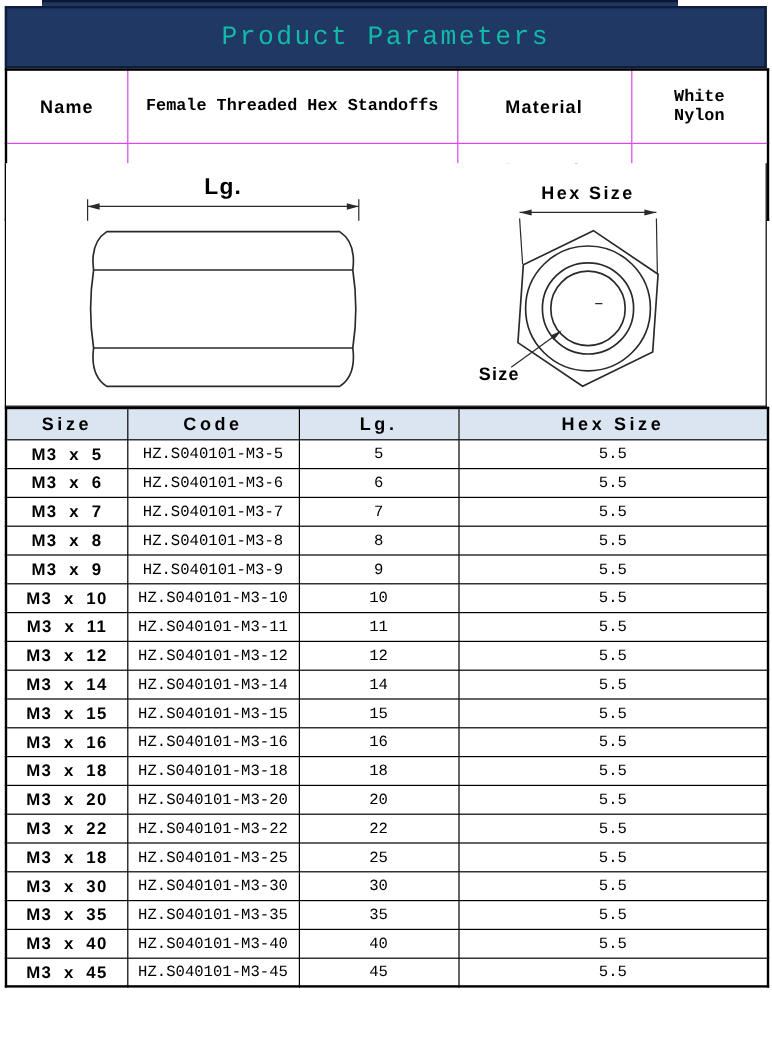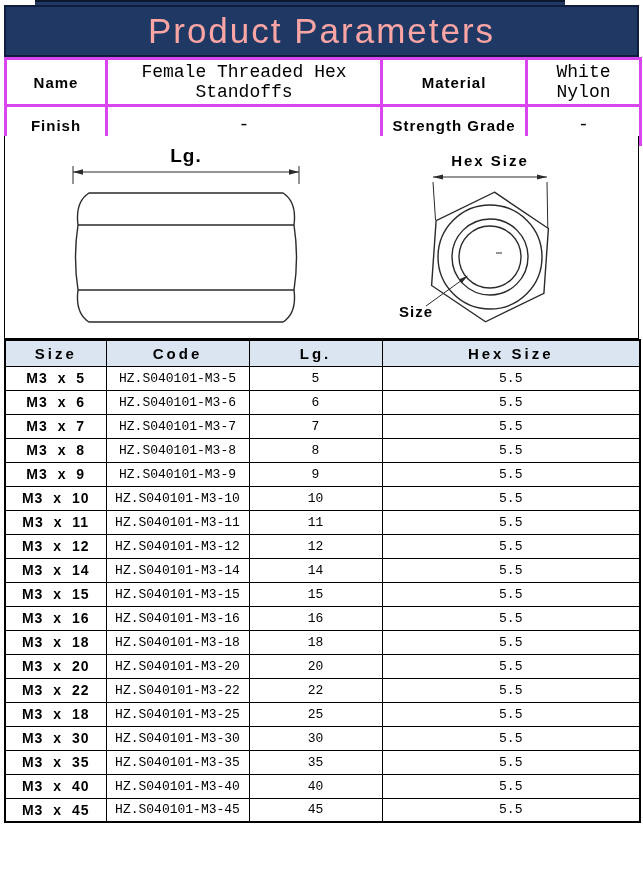--- a/index.html
+++ b/index.html
@@ -7,31 +7,31 @@
         font-family:"Liberation Sans",sans-serif;color:#000;}
 
   
   #top-strip{position:absolute;left:35px;top:0;width:530px;height:7px;
              background:#1F3864;border-top:2px solid #0d1830;box-sizing:border-box;}
 
   
   #title-bar{position:absolute;left:4px;top:5px;width:635px;height:52px;box-sizing:border-box;
              background:#1F3864;border:2px solid #0f1e3d;
              display:flex;align-items:center;justify-content:center;}
-  #title-bar .title-text{color:#fca5a5;font-family:Liberation Sans, sans-serif;
-             font-size:35px;letter-spacing:2px;white-space:nowrap;}
+  #title-bar .title-text{color:#14b8a6;font-family:Liberation Mono, monospace;
+             font-size:22px;letter-spacing:2px;white-space:nowrap;}
 
   
   #info-table{position:absolute;left:4px;top:57px;width:635px;height:79px;
               border-collapse:collapse;table-layout:fixed;}
-  #info-table td{border:3px solid #d946ef;text-align:center;vertical-align:middle;padding:2px;}
+  #info-table td{border:1px solid #d946ef;text-align:center;vertical-align:middle;padding:14px;}
   #info-table tr{height:39px;}
   #info-table{border:2px solid #000;}
   .info-label{font-weight:bold;font-size:15px;letter-spacing:1px;}
-  .info-value{font-family:"Liberation Mono",monospace;font-size:18px;}
+  .info-value{font-family:"Liberation Mono",monospace;font-size:14px;font-weight:bold;}
 
   
   #diagram-section{position:absolute;left:4px;top:136px;width:635px;height:203px;
                    box-sizing:border-box;border:1px solid #000;border-top:none;background:#fff;}
   .drawing{position:absolute;}
   #side-view-svg{left:36px;top:4px;}
   #front-view-svg{left:381px;top:4px;}
   .dwg-line{fill:none;stroke:#2a2a2a;stroke-width:1.4;}
   .dim-line{fill:none;stroke:#2a2a2a;stroke-width:1;}
   .dim-arrow{fill:#2a2a2a;stroke:none;}

